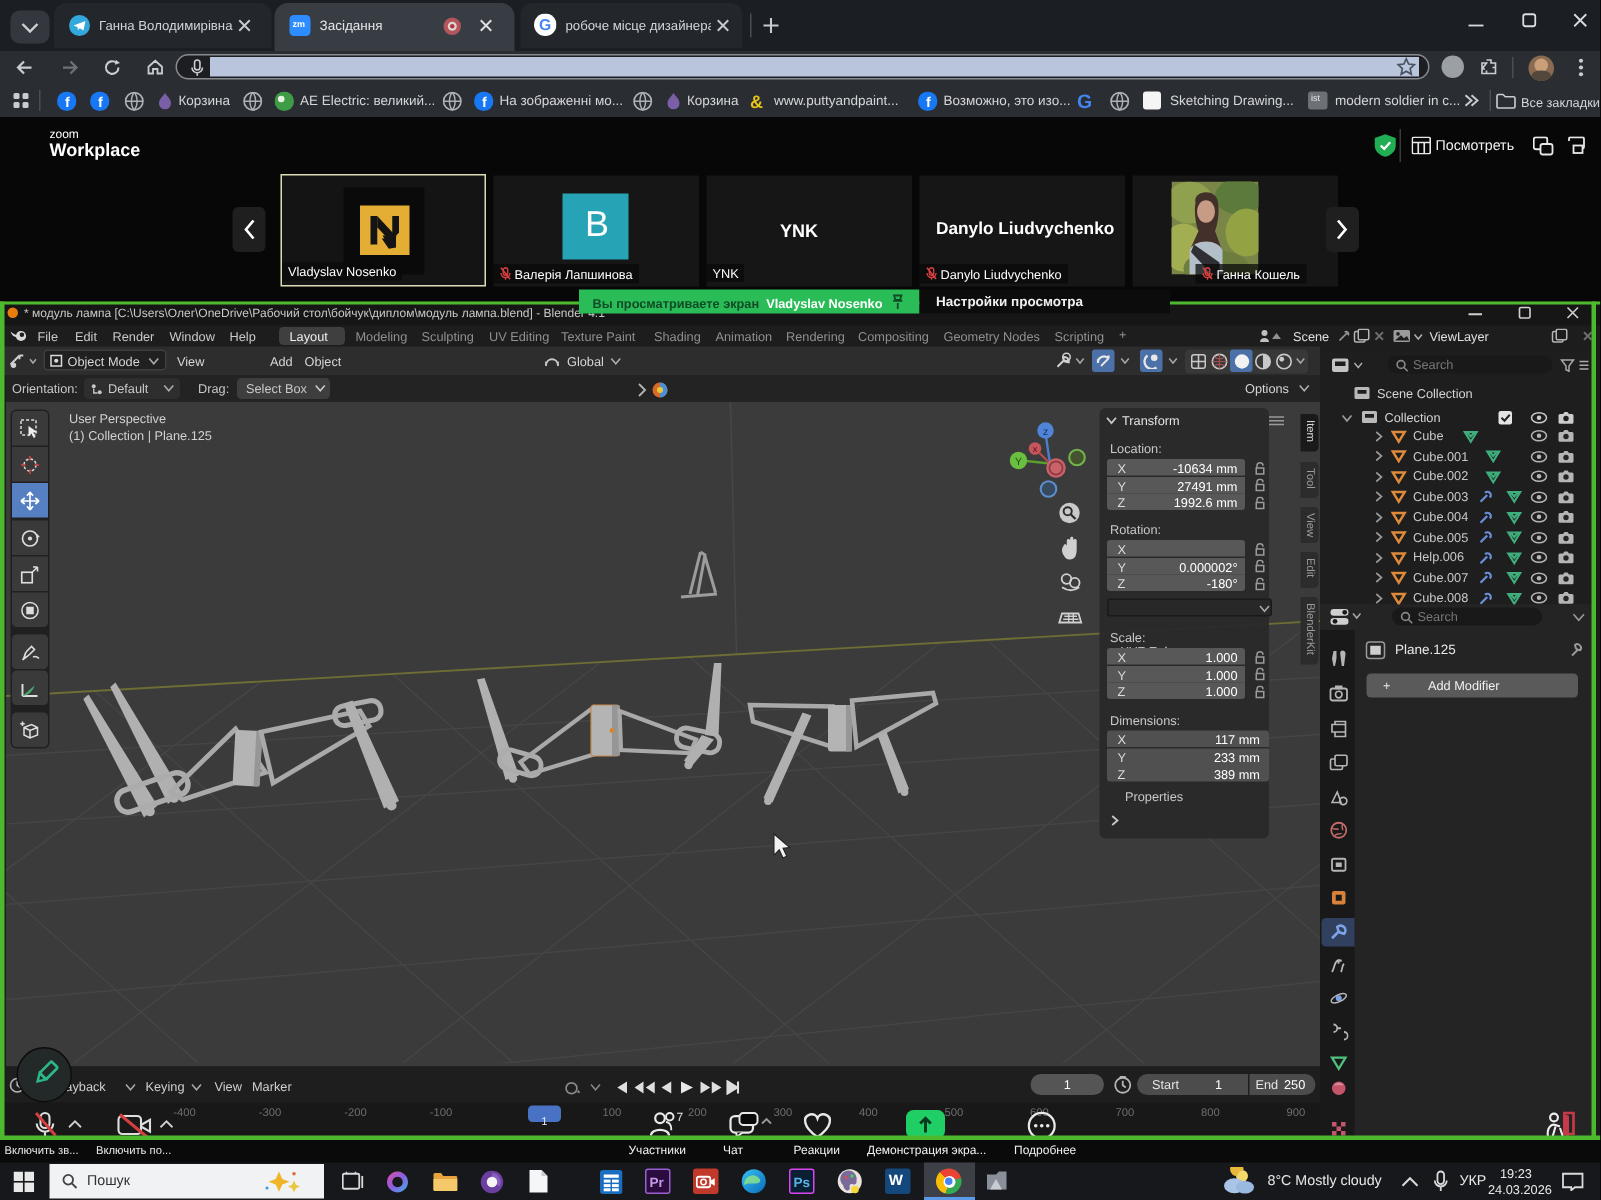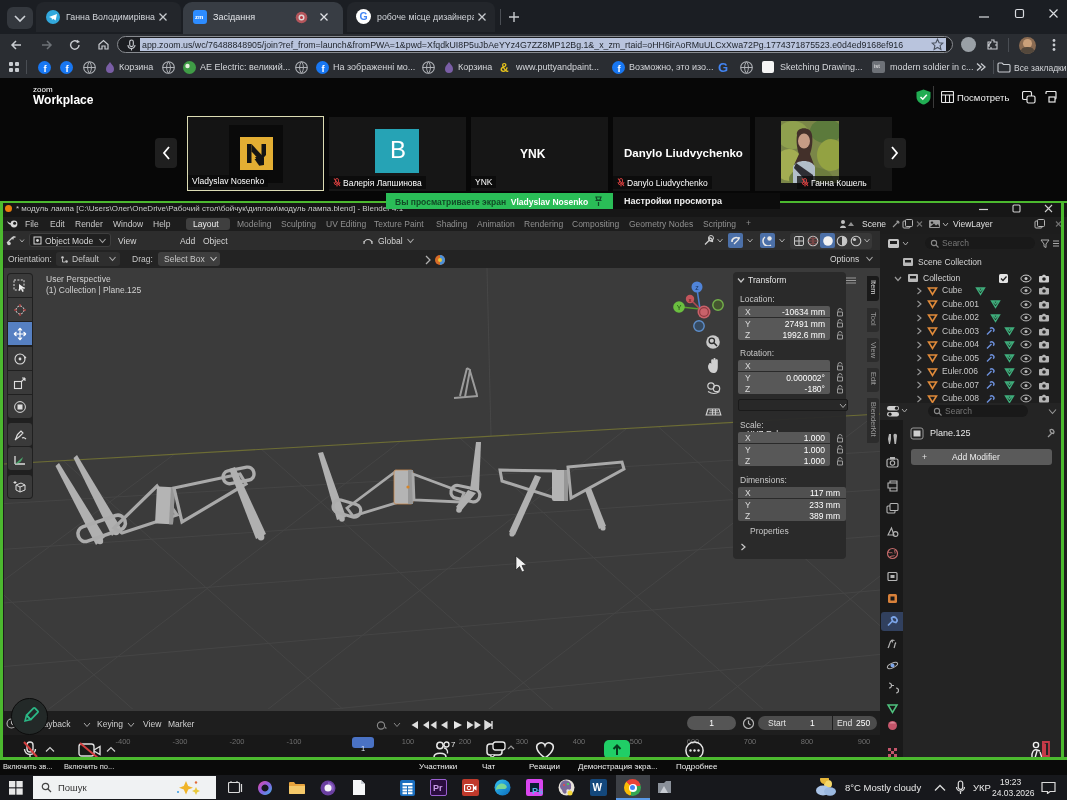--- a/index.html
+++ b/index.html
@@ -76,21 +76,20 @@
         <path d="M8.2 0.8 L11 3 L7.6 4.2 Z" fill="#c9ccd1"></path>
       </svg>
     <svg class="abs" style="left:97px;top:4px" width="13" height="13">
         <path d="M2 6.5 L6.5 2.5 L11 6.5 L11 11 L8 11 L8 8 L5 8 L5 11 L2 11 Z" stroke="#c9ccd1" stroke-width="1.2" fill="none"></path>
       </svg>
     <div class="abs" style="left:117px;top:1.5px;width:836px;height:17px;background:#1c1e22;border:1px solid #888b90;border-radius:9px;"></div>
     <svg class="abs" style="left:126px;top:5px" width="11" height="12">
         <path d="M5.5 1 a1.8 1.8 0 0 1 1.8 1.8 v3 a1.8 1.8 0 0 1 -3.6 0 v-3 A1.8 1.8 0 0 1 5.5 1 Z M2 6 a3.5 3.5 0 0 0 7 0 M5.5 9.5 L5.5 11.5" stroke="#c9ccd1" stroke-width="1.1" fill="none"></path>
       </svg>
     <div class="abs" style="left:140px;top:3.5px;width:806px;height:13px;background:#b9c4dd;"></div>
-    <div class="txt" style="left:142px;top:5.5px;font-size:8.8px;color:#1d2229;letter-spacing:0px;width:804px;overflow:hidden;">app.zoom.us/wc/76488848905/join?ref_from=launch&amp;fromPWA=1&amp;pwd=XfqdkUI8P5uJbAeYYz4G7ZZ8MP12Bg.1&amp;_x_zm_rtaid=oHH6irAoRMuULCxXwa72Pg.1774371875523.e0d4ed9168ef916</div>
     <svg class="abs" style="left:931px;top:4px" width="13" height="13">
         <path d="M6.5 1.2 L8.1 4.7 L11.9 5.1 L9.1 7.7 L9.9 11.5 L6.5 9.5 L3.1 11.5 L3.9 7.7 L1.1 5.1 L4.9 4.7 Z" stroke="#4a525f" stroke-width="1.1" fill="none"></path>
       </svg>
     <circle class="abs" style="left:961px;top:3px;width:15px;height:15px;border-radius:50%;background:#9aa0a6;"></circle>
     <svg class="abs" style="left:986px;top:4px" width="13" height="13">
         <path d="M5 2 L8 2 L8 4 L11 4 L11 7 L9 7 M11 7 L11 11 L8 11 M8 11 L5 11 L5 9 M5 11 L2 11 L2 8 L4 8 M2 8 L2 4 L5 4 Z" stroke="#c9ccd1" stroke-width="1.1" fill="none"></path>
       </svg>
     <div class="abs" style="left:1008px;top:4px;width:1px;height:14px;background:#4a4e54;"></div>
     <div class="abs" style="left:1019px;top:2.5px;width:17px;height:17px;border-radius:50%;background:#8a6b52;overflow:hidden;">
       <div class="abs" style="left:4px;top:2px;width:9px;height:9px;border-radius:50%;background:#caa07a;"></div>
@@ -896,21 +895,21 @@
         <svg class="abs" style="left:158px;top:119.5px" width="12" height="9">
             <path d="M1 3 a1 1 0 0 1 1-1 h2 l1-1.3 h2 l1 1.3 h2 a1 1 0 0 1 1 1 v4.5 a1 1 0 0 1 -1 1 h-8 a1 1 0 0 1 -1 -1 Z" fill="#b5b5b5"></path>
             <circle cx="6" cy="5" r="1.8" fill="#242424"></circle>
           </svg>
         <svg class="abs" style="left:36px;top:133.5px" width="7" height="8">
             <path d="M1.5 1 l3.5 3 -3.5 3" fill="none" stroke="#999" stroke-width="1.1"></path>
           </svg>
         <svg class="abs" style="left:47px;top:132.5px" width="11" height="10">
             <path d="M1.5 2 H9.5 L5.5 8.5 Z" fill="none" stroke="#df8a3a" stroke-width="1.6"></path>
           </svg>
-        <div class="txt" style="left:62px;top:132.0px;">Euler.006</div>
+        <div class="txt" style="left:62px;top:132.0px;">Help.006</div>
         <svg class="abs" style="left:105px;top:132.5px" width="11" height="10">
             <path d="M2 8.5 L6.5 4 M5 2.5 a2.2 2.2 0 0 1 3.2 3.2" stroke="#6b8ed8" stroke-width="1.5" fill="none"></path>
           </svg>
         <svg class="abs" style="left:124px;top:132.5px" width="11" height="10">
             <path d="M1.5 2 H9.5 L5.5 8.5 Z M3 2 L5.5 5 L8 2" fill="none" stroke="#3fae7c" stroke-width="1.4"></path>
           </svg>
         <svg class="abs" style="left:140px;top:133.0px" width="12" height="9">
             <ellipse cx="6" cy="4.5" rx="5" ry="3.4" fill="none" stroke="#b5b5b5" stroke-width="1"></ellipse>
             <circle cx="6" cy="4.5" r="1.5" fill="#b5b5b5"></circle>
           </svg>
@@ -1268,21 +1267,21 @@
     <svg class="abs" style="left:494px;top:4px" width="17" height="17">
         <defs>
           <linearGradient id="edg" x1="0" y1="0" x2="1" y2="1">
             <stop offset="0" stop-color="#35c1f1"></stop>
             <stop offset="1" stop-color="#0a6cbd"></stop>
           </linearGradient>
         </defs>
         <circle cx="8.5" cy="8.5" r="8" fill="url(#edg)"></circle>
         <path d="M2 11 C2 5 8 3 11 5.5 C14 7.5 13 10 10 10 H5 C4 10 3 10.5 2 11 Z" fill="#8ae08a" opacity="0.85"></path>
       </svg>
-    <div class="abs" style="left:526px;top:4px;width:17px;height:17px;background:#0a1f33;border:4px solid #d946ef;border-radius:2px;">
+    <div class="abs" style="left:526px;top:4px;width:17px;height:17px;background:#0a1f33;border:1px solid #d946ef;border-radius:2px;">
         <span style="position:absolute;left:2px;top:2.5px;font-size:9px;font-weight:bold;color:#5ab4e8;">Ps</span>
       </div>
     <svg class="abs" style="left:558px;top:4px" width="17" height="17">
         <circle cx="8.5" cy="8.5" r="8" fill="#e8e3dc"></circle>
         <path d="M4 11 a5.5 5.5 0 1 1 9 -3 c0.5 2 -1 3 -2.5 2.5 c-1.5 -0.5 -2.5 0.5 -2 2 c0.4 1.5 -1 2.5 -2.5 2 A5.5 5.5 0 0 1 4 11 Z" fill="#7a6a9a"></path>
         <circle cx="6" cy="6" r="1" fill="#e84a4a"></circle>
         <circle cx="10" cy="5" r="1" fill="#3ae84a"></circle>
         <circle cx="12" cy="14" r="2.5" fill="#f5d83a"></circle>
       </svg>
     <div class="abs" style="left:590px;top:4px;width:17px;height:17px;background:#14487c;border-radius:2px;">

